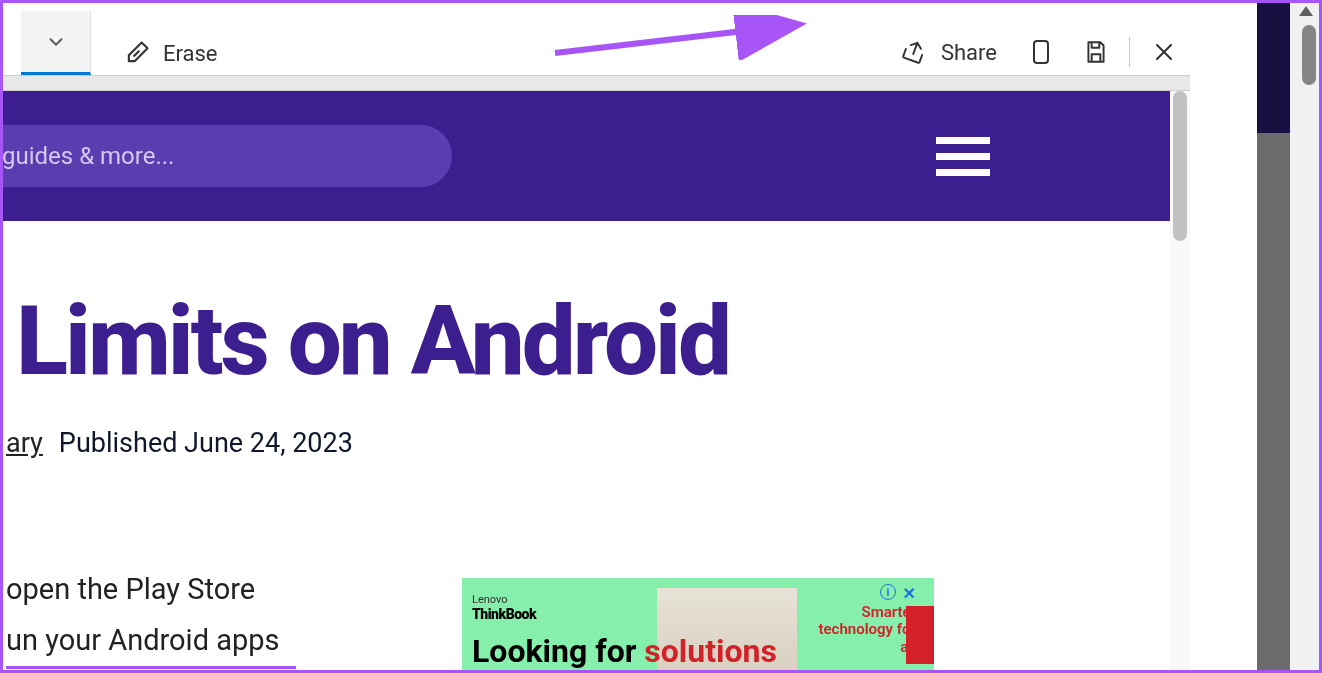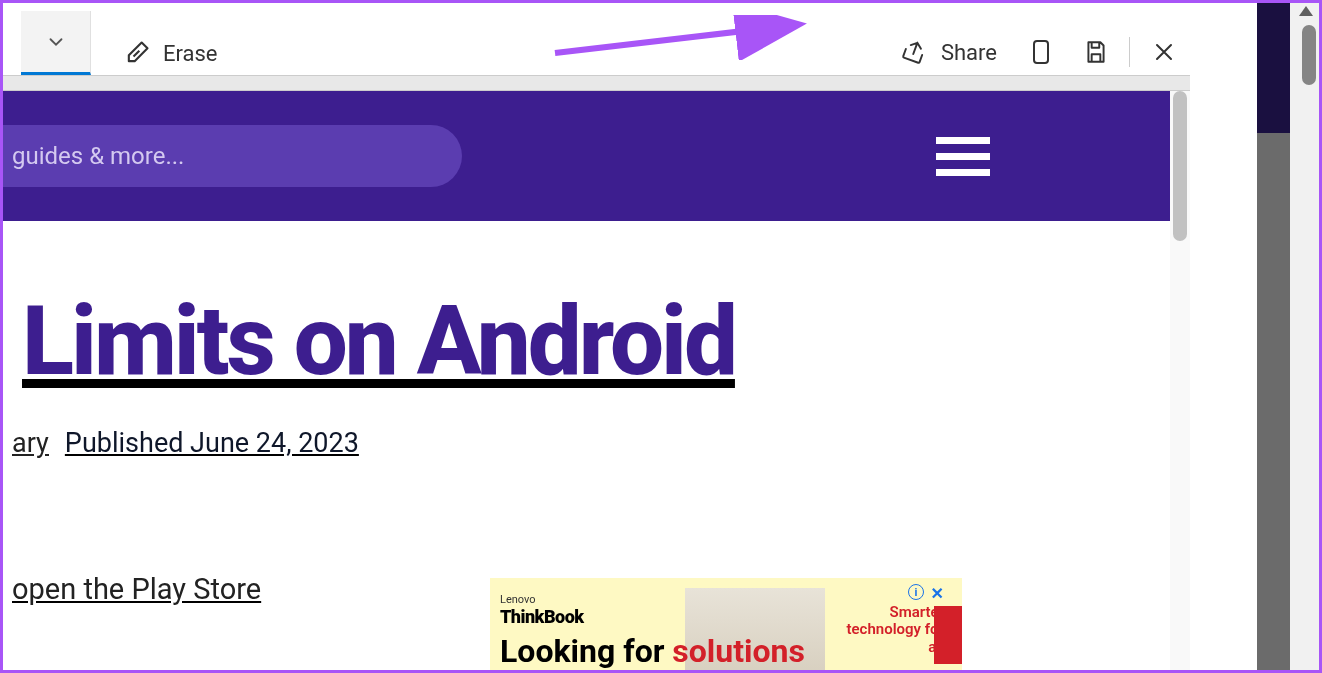--- a/index.html
+++ b/index.html
@@ -161,21 +161,21 @@
       height: 150px;
       background: #c1c1c1;
       border-radius: 7px;
     }
     .site-header {
       width: 100%;
       height: 130px;
       background: #3d1e8f;
       display: flex;
       align-items: center;
-      padding-left: 12px;
+      padding-left: 2px;
     }
     .search-pill {
       height: 62px;
       background: #5b3db0;
       border-radius: 31px;
       display: flex;
       align-items: center;
       padding: 0 25px 0 10px;
       margin-left: -10px;
       width: 460px;
@@ -194,22 +194,21 @@
       flex-direction: column;
       gap: 9px;
       cursor: pointer;
     }
     .hamburger .bar {
       height: 7px;
       background: #fff;
       width: 100%;
     }
     .article {
-      padding: 70px 0 0 12px;
-      text-decoration: underline;
+      padding: 70px 0 0 6px;
     }
     .article-title {
       font-size: 96px;
       font-weight: 800;
       color: #3d1e8f;
       line-height: 1.05;
       letter-spacing: -3px;
       margin-left: 10px;
     }
     .article-meta {
@@ -237,35 +236,35 @@
     .underline-annotation {
       position: absolute;
       left: 0;
       bottom: -4px;
       width: 290px;
       height: 3px;
       background: #a855f7;
     }
     .ad-box {
       position: absolute;
-      left: 490px;
+      left: 462px;
       bottom: 0;
       width: 472px;
       height: 95px;
-      background: #fef9c3;
+      background: #86efac;
     }
     .ad-thinkbook {
       position: absolute;
       left: 10px;
       top: 15px;
       font-size: 11px;
       color: #333;
     }
     .ad-thinkbook .tb-bold {
-      font-size: 18px;
+      font-size: 14px;
       font-weight: 900;
       letter-spacing: -0.5px;
       color: #000;
     }
     .ad-looking {
       position: absolute;
       left: 10px;
       bottom: 3px;
       font-size: 32px;
       font-weight: 700;
@@ -416,20 +415,24 @@
   </div>
 
   <div class="article">
     <h1 class="article-title">Limits on Android</h1>
     <div class="article-meta">
       <span class="article-author">ary</span>
       <span class="article-published">Published June 24, 2023</span>
     </div>
     <div class="body-text">
       <div>open the Play Store</div>
+      <div style="position:relative; display:inline-block;">
+        <span>un your Android apps</span>
+        <div class="underline-annotation"></div>
+      </div>
     </div>
   </div>
 
   <div class="ad-box">
     <div class="ad-middle-img"></div>
     <div class="ad-thinkbook">
       <div>Lenovo</div>
       <div class="tb-bold">ThinkBook</div>
     </div>
     <div class="ad-looking">

